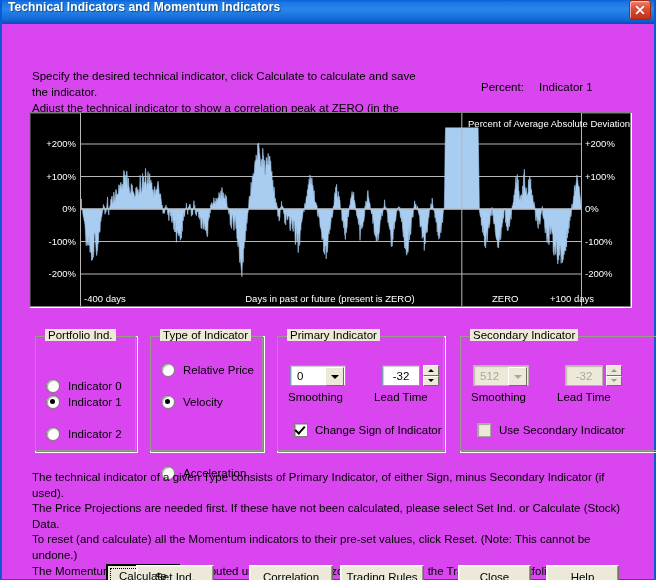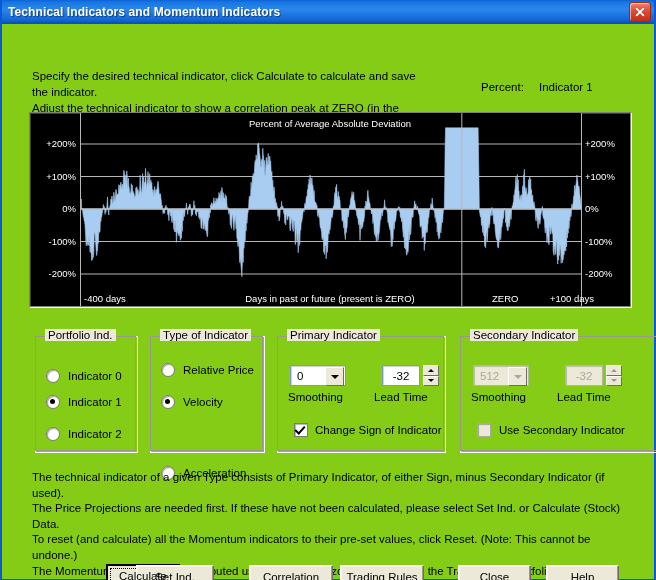--- a/index.html
+++ b/index.html
@@ -11,21 +11,21 @@
   .window{
     position:relative;width:656px;height:580px;box-sizing:border-box;
     background:#ece9d8;
     border:2px solid #0a5ad6;
     border-top:none;
   }
   
   .titlebar{
     height:23px;
     background:linear-gradient(180deg,#0a60d8 0%,#1874e0 8%,#2a87ec 40%,#1266d4 88%,#0a4ec0 100%);
-    display:flex;align-items:center;
+    display:flex;
     padding-left:6px;
     border-bottom:1px solid #0a4ec0;
   }
   .title-text{
     color:#ffffff;font-size:12px;font-weight:bold;
     text-shadow:1px 1px 1px rgba(0,0,0,.45);
     white-space:nowrap;letter-spacing:.1px;
   }
   .titlebar-spacer{flex:1;}
   .close-btn{
@@ -37,21 +37,21 @@
   }
   .close-btn::before,.close-btn::after{
     content:"";position:absolute;left:50%;top:50%;
     width:11px;height:2px;background:#fff;
     box-shadow:0 0 0 0.5px rgba(0,0,0,.15);
   }
   .close-btn::before{transform:translate(-50%,-50%) rotate(45deg);}
   .close-btn::after{transform:translate(-50%,-50%) rotate(-45deg);}
 
   
-  .client{position:relative;width:100%;height:555px;background:#84cc16;}
+  .client{position:relative;width:100%;height:555px;background:#d946ef;}
 
   .intro{
     position:absolute;left:30px;top:44px;width:400px;
     font-size:11.5px;color:#000;line-height:16px;
   }
   .display-label{
     position:absolute;left:479px;top:57px;font-size:11.5px;color:#000;
   }
   .display-value{
     position:absolute;left:537px;top:57px;font-size:11.5px;color:#000;
@@ -73,21 +73,21 @@
     font-family:"Liberation Sans","DejaVu Sans",sans-serif;
   }
   .y-axis-left .ytick{right:4px;text-align:right;}
   .y-axis-right .ytick{left:3px;text-align:left;}
   .plot{
     position:absolute;left:50px;right:48px;top:0;bottom:0;
     background:#000;
   }
   .plot svg{display:block;width:100%;height:100%;}
   .chart-title{
-    position:absolute;left:0;right:0;top:5px;text-align:center;
+    position:absolute;left:0;right:0;top:5px;text-align:right;
     font-size:9.5px;color:#fff;pointer-events:none;
   }
   .chart-xlabel{
     position:absolute;left:0;right:0;bottom:2px;text-align:center;
     font-size:9.5px;color:#fff;pointer-events:none;
   }
   .x-left-label{position:absolute;left:54px;bottom:2px;font-size:9.5px;color:#fff;}
   .x-zero-label{position:absolute;left:462px;bottom:2px;font-size:9.5px;color:#fff;}
   .x-right-label{position:absolute;left:520px;bottom:2px;font-size:9.5px;color:#fff;}
 
@@ -270,21 +270,21 @@
         <div class="chart-xlabel">Days in past or future (present is ZERO)</div>
         <div class="x-zero-label">ZERO</div>
         <div class="x-right-label">+100 days</div>
       </div>
     </div>
 
     <div class="group" style="left:33px;top:312px;width:103px;height:117px;">
       <div class="gbox"></div>
       <div class="group-title">Portfolio Ind.</div>
 
-      <div class="radio-row" style="left:10px;top:32px;">
+      <div class="radio-row" style="left:10px;top:42px;">
         <span class="radio"></span>
         <span class="radio-label">Indicator 0</span>
       </div>
       <div class="radio-row" style="left:10px;top:58px;">
         <span class="radio on"></span>
         <span class="radio-label">Indicator 1</span>
       </div>
       <div class="radio-row" style="left:10px;top:90px;">
         <span class="radio"></span>
         <span class="radio-label">Indicator 2</span>

